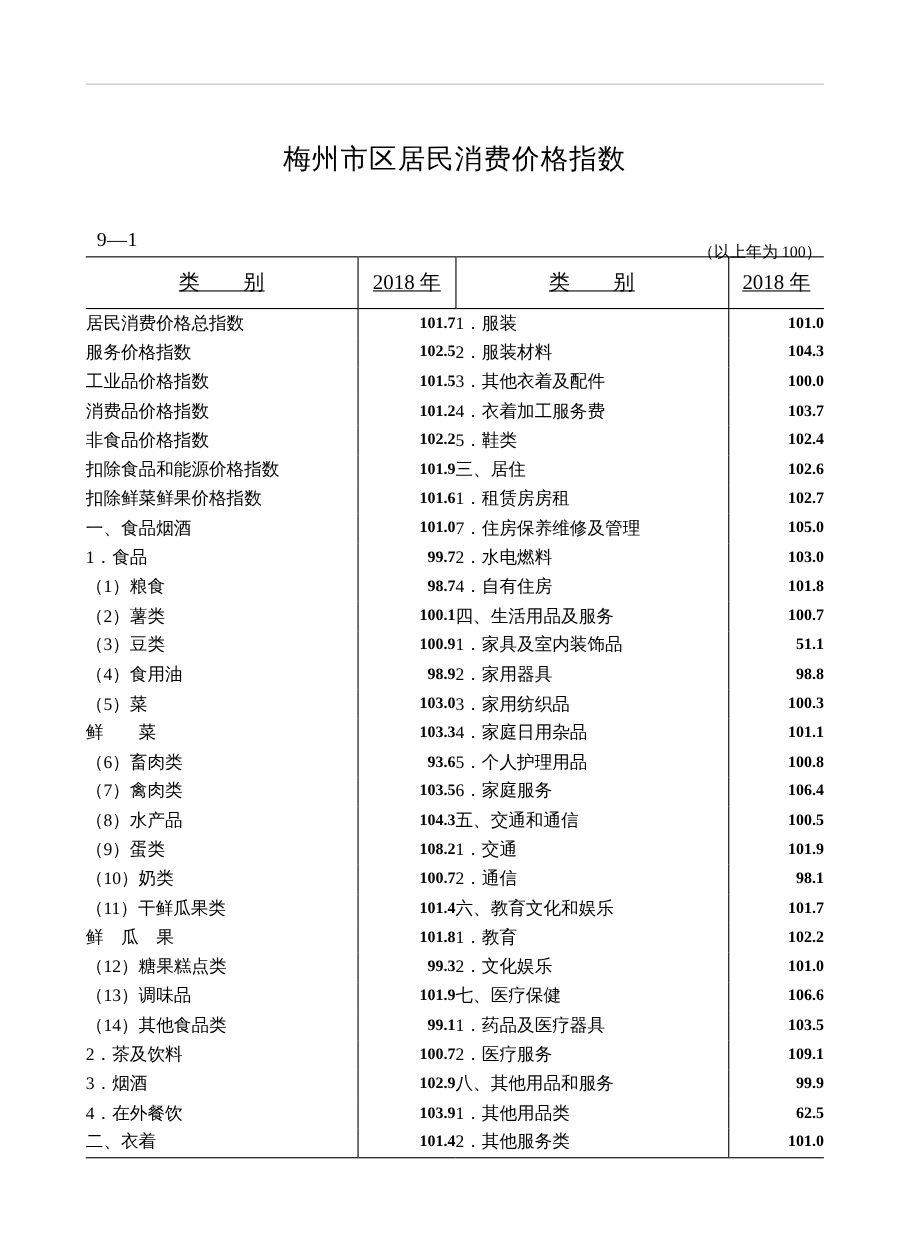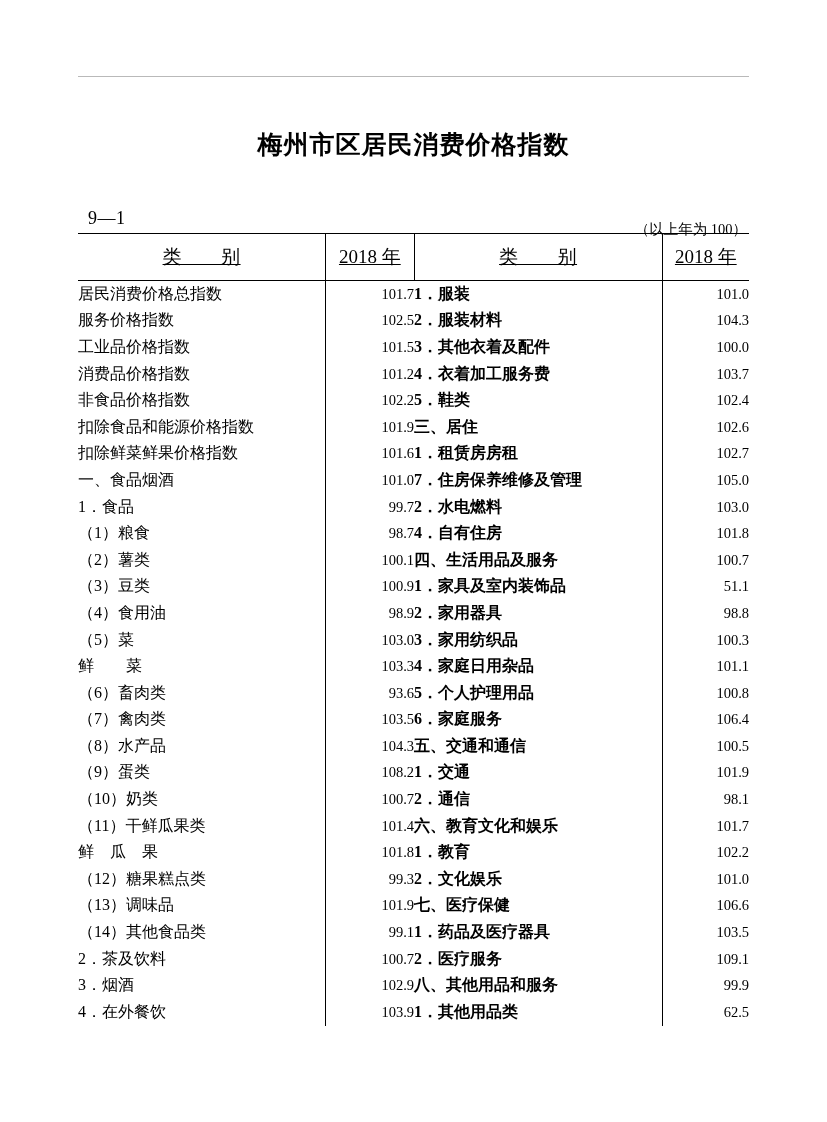--- a/index.html
+++ b/index.html
@@ -29,21 +29,21 @@
     height: 1px;
     background: #b9b9b9;
   }
   .doc-title {
     position: absolute;
     left: 0;
     top: 128px;
     width: 827px;
     text-align: center;
     font-size: 25px;
-    font-weight: bold;
+    font-weight: normal;
     letter-spacing: 1px;
     font-family: "Liberation Serif", "DejaVu Serif", serif;
   }
   .table-no {
     position: absolute;
     left: 88px;
     top: 208px;
     font-size: 18px;
     letter-spacing: 0.5px;
   }
@@ -90,36 +90,37 @@
     white-space: nowrap;
     font-size: 16px;
     vertical-align: middle;
   }
   td.val {
     height: 26.6px;
     text-align: center;
     font-size: 14.5px;
     vertical-align: middle;
     padding-right: 6px;
+    font-weight: bold;
   }
   td.valr {
     text-align: right;
     padding-right: 52px;
   }
   .bottom-rule td {
     border-bottom: 1.4px solid #000;
   }
   
   .lv0 { padding-left: 8px; }
   .lv1 { padding-left: 24px; }
   .lv2 { padding-left: 48px; }
   .lv3 { padding-left: 74px; }
   .w-name-left { width: 248px; }
   .w-val-left { width: 88px; }
-  .w-name-right { width: 248px; font-weight: bold; }
+  .w-name-right { width: 248px; }
   .w-val-right { width: 87px; }
 </style>
 </head>
 <body>
 
 <div class="page">
 
   <div class="top-rule"></div>
 
   <div class="doc-title">梅州市区居民消费价格指数</div>
@@ -298,16 +299,22 @@
           <td class="val valr w-val-left col-divider">102.9</td>
           <td class="name w-name-right lv0">八、其他用品和服务</td>
           <td class="val valr w-val-right col-divider">99.9</td>
         </tr>
         <tr>
           <td class="name w-name-left lv1">4．在外餐饮</td>
           <td class="val valr w-val-left col-divider">103.9</td>
           <td class="name w-name-right lv1">1．其他用品类</td>
           <td class="val valr w-val-right col-divider">62.5</td>
         </tr>
+        <tr class="bottom-rule">
+          <td class="name w-name-left lv0">二、衣着</td>
+          <td class="val valr w-val-left col-divider">101.4</td>
+          <td class="name w-name-right lv1">2．其他服务类</td>
+          <td class="val valr w-val-right col-divider">101.0</td>
+        </tr>
       </tbody>
   </table>
 
 </div>
 
 </body></html>

